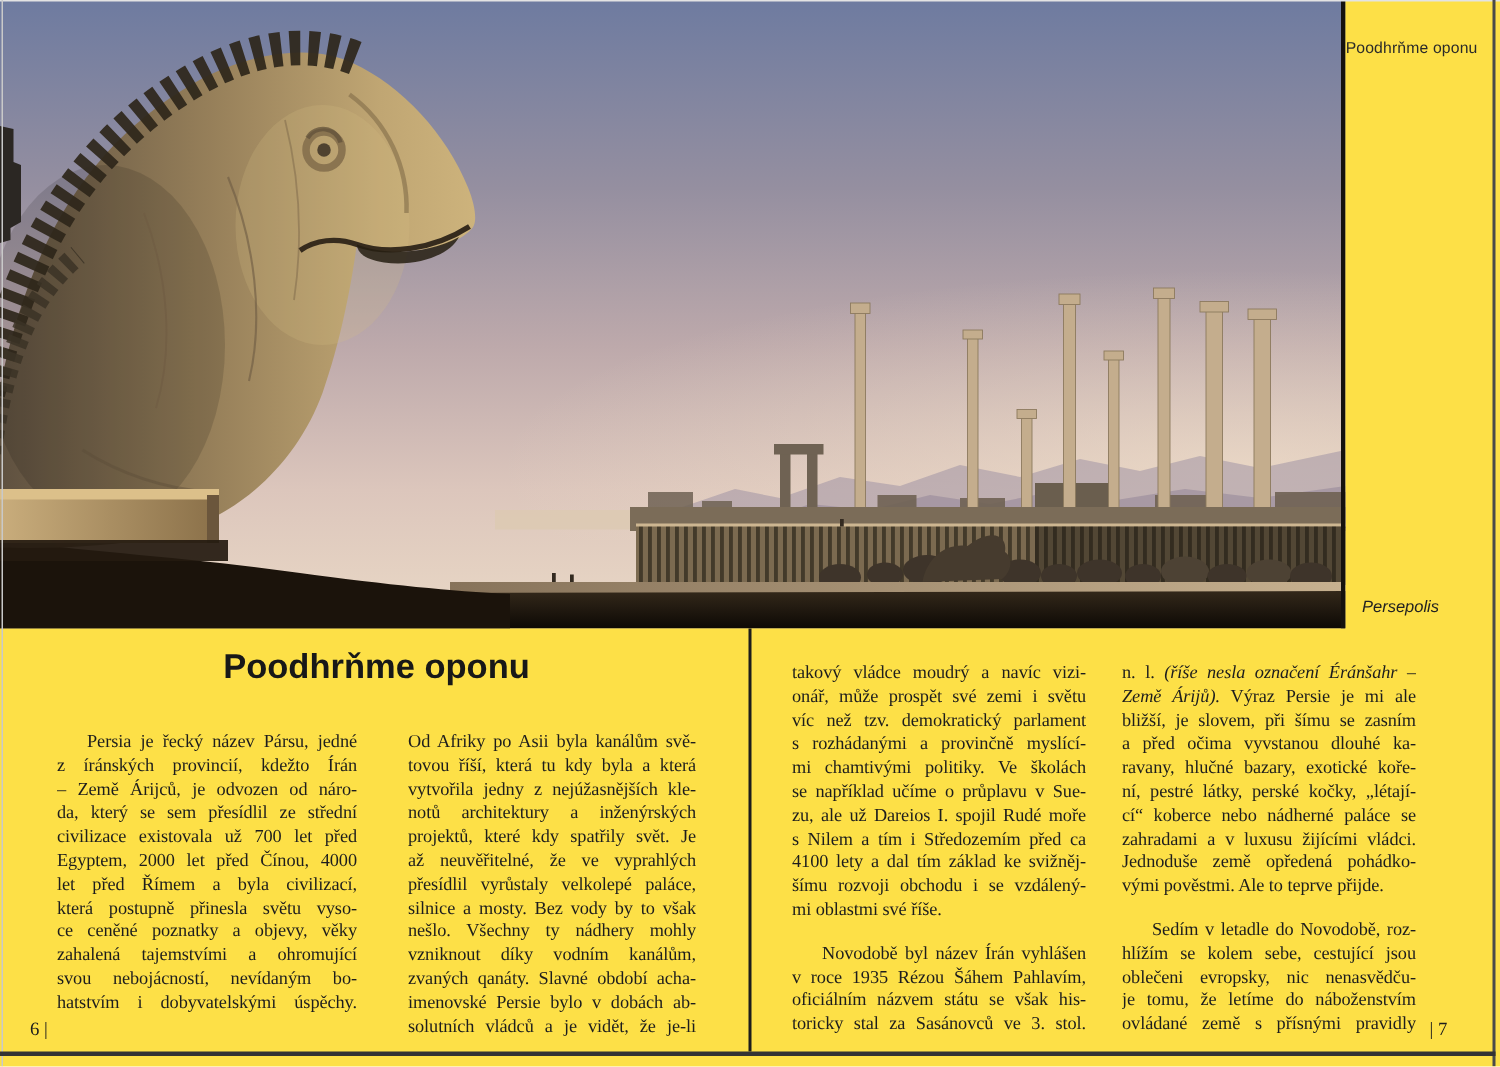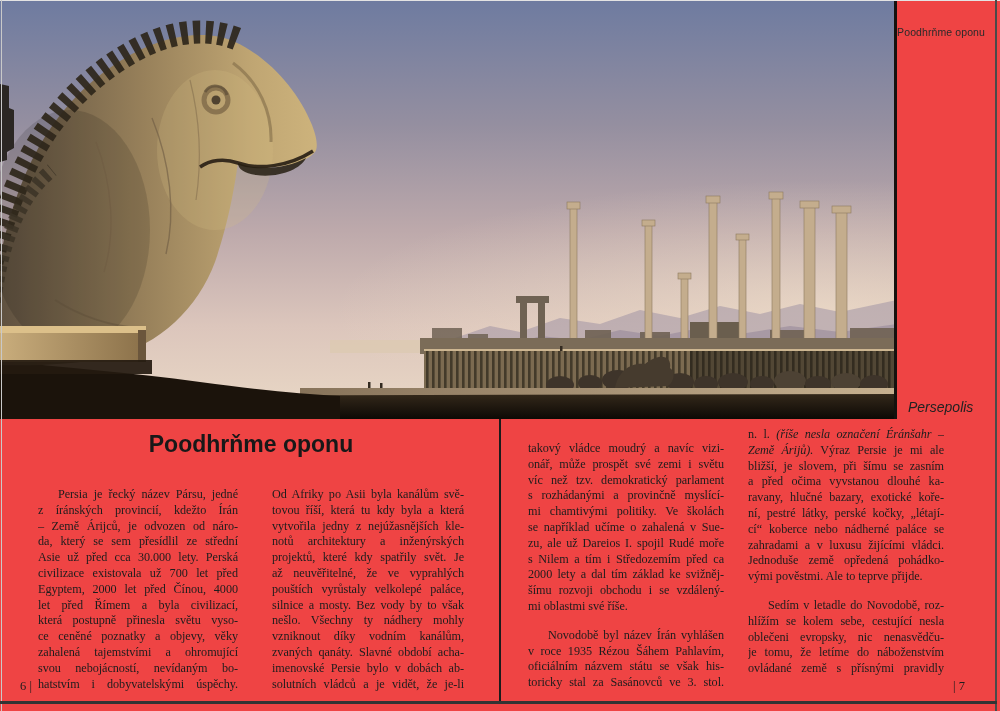--- a/index.html
+++ b/index.html
@@ -1,40 +1,40 @@
 <!DOCTYPE html>
 <html><head>
 <meta charset="utf-8">
 <style>
   html,body{margin:0;padding:0;background:#ffffff;}
-  #spread{position:relative;width:1000px;height:711px;background:#ef4444;overflow:hidden;
+  #spread{position:relative;width:1000px;height:711px;background:#fde047;overflow:hidden;
           font-family:"Liberation Serif", serif;color:#1d1d1d;text-decoration:underline;}
   
   .edge-left{position:absolute;left:1px;top:0;width:1px;height:711px;background:#c9c9c9;}
   .edge-top{position:absolute;left:0;top:0;width:1000px;height:1px;background:#e3e3e3;}
   .edge-right{position:absolute;left:995px;top:0;width:2px;height:711px;background:#4a4a4a;}
   .edge-bottom{position:absolute;left:0;top:701px;width:997px;height:3px;background:#333333;}
   
   #photo{position:absolute;left:0;top:0;width:897px;height:419px;display:block;}
   
   .running-header{position:absolute;left:897px;top:26px;width:88px;text-align:right;
       font-family:"Liberation Sans", sans-serif;font-size:10.5px;color:#2a2a2a;letter-spacing:.1px;}
   .photo-caption{position:absolute;left:908px;top:399px;font-family:"Liberation Sans", sans-serif;
-      font-style:italic;font-size:14px;color:#222;}
+      font-style:italic;font-size:11px;color:#222;}
   
   .gutter{position:absolute;left:499px;top:419px;width:2px;height:282px;background:#1c1c1c;}
   
   .chapter-title{position:absolute;left:38px;top:431px;width:426px;margin:0;text-align:center;
       font-family:"Liberation Sans", sans-serif;font-weight:bold;font-size:23px;color:#181818;}
   
   .textcol{position:absolute;font-size:12.2px;line-height:15.8px;letter-spacing:-0.05px;}
   #col1{left:38px;top:487px;width:200px;}
   #col2{left:272px;top:487px;width:192px;}
   #col3{left:528px;top:441px;width:196px;}
-  #col4{left:748px;top:427px;width:196px;}
+  #col4{left:748px;top:441px;width:196px;}
   .line{height:15.8px;overflow:hidden;text-align:justify;text-align-last:justify;}
   .line.last{text-align-last:left;}
   .line.indent{padding-left:20px;}
   .line.gap{margin-top:13px;}
   .em{font-style:italic;}
   
   .pagenum{position:absolute;top:679px;font-size:12.5px;color:#1d1d1d;}
   .pagenum.pn-left{left:20px;}
   .pagenum.pn-right{left:953px;}
 </style>
@@ -179,77 +179,76 @@
   <div class="photo-caption">Persepolis</div>
 
   <div class="gutter"></div>
 
   <h1 class="chapter-title">Poodhrňme oponu</h1>
   <div id="col1" class="textcol">
       <div class="line indent"><span>Persia je řecký název Pársu, jedné</span></div>
       <div class="line"><span>z íránských provincií, kdežto Írán</span></div>
       <div class="line"><span>– Země Árijců, je odvozen od náro-</span></div>
       <div class="line"><span>da, který se sem přesídlil ze střední</span></div>
-      <div class="line"><span>Asie už před cca 30.000 lety. Perská</span></div>
       <div class="line"><span>civilizace existovala už 700 let před</span></div>
       <div class="line"><span>Egyptem, 2000 let před Čínou, 4000</span></div>
       <div class="line"><span>let před Římem a byla civilizací,</span></div>
       <div class="line"><span>která postupně přinesla světu vyso-</span></div>
       <div class="line"><span>ce ceněné poznatky a objevy, věky</span></div>
       <div class="line"><span>zahalená tajemstvími a ohromující</span></div>
       <div class="line"><span>svou nebojácností, nevídaným bo-</span></div>
       <div class="line"><span>hatstvím i dobyvatelskými úspěchy.</span></div>
     </div>
   <div id="col2" class="textcol">
       <div class="line"><span>Od Afriky po Asii byla kanálům svě-</span></div>
       <div class="line"><span>tovou říší, která tu kdy byla a která</span></div>
       <div class="line"><span>vytvořila jedny z nejúžasnějších kle-</span></div>
       <div class="line"><span>notů architektury a inženýrských</span></div>
       <div class="line"><span>projektů, které kdy spatřily svět. Je</span></div>
       <div class="line"><span>až neuvěřitelné, že ve vyprahlých</span></div>
-      <div class="line"><span>pouštích vyrůstaly velkolepé paláce,</span></div>
+      <div class="line"><span>přesídlil vyrůstaly velkolepé paláce,</span></div>
       <div class="line"><span>silnice a mosty. Bez vody by to však</span></div>
       <div class="line"><span>nešlo. Všechny ty nádhery mohly</span></div>
       <div class="line"><span>vzniknout díky vodním kanálům,</span></div>
       <div class="line"><span>zvaných qanáty. Slavné období acha-</span></div>
       <div class="line"><span>imenovské Persie bylo v dobách ab-</span></div>
       <div class="line"><span>solutních vládců a je vidět, že je-li</span></div>
     </div>
   <div class="pagenum pn-left">6 |</div>
 
   <div id="col3" class="textcol">
       <div class="line"><span>takový vládce moudrý a navíc vizi-</span></div>
       <div class="line"><span>onář, může prospět své zemi i světu</span></div>
       <div class="line"><span>víc než tzv. demokratický parlament</span></div>
       <div class="line"><span>s rozhádanými a provinčně myslící-</span></div>
       <div class="line"><span>mi chamtivými politiky. Ve školách</span></div>
-      <div class="line"><span>se například učíme o zahalená v Sue-</span></div>
+      <div class="line"><span>se například učíme o průplavu v Sue-</span></div>
       <div class="line"><span>zu, ale už Dareios I. spojil Rudé moře</span></div>
       <div class="line"><span>s Nilem a tím i Středozemím před ca</span></div>
-      <div class="line"><span>2000 lety a dal tím základ ke svižněj-</span></div>
+      <div class="line"><span>4100 lety a dal tím základ ke svižněj-</span></div>
       <div class="line"><span>šímu rozvoji obchodu i se vzdálený-</span></div>
       <div class="line last"><span>mi oblastmi své říše.</span></div>
       <div class="line indent gap"><span>Novodobě byl název Írán vyhlášen</span></div>
       <div class="line"><span>v roce 1935 Rézou Šáhem Pahlavím,</span></div>
       <div class="line"><span>oficiálním názvem státu se však his-</span></div>
       <div class="line"><span>toricky stal za Sasánovců ve 3. stol.</span></div>
     </div>
   <div id="col4" class="textcol">
       <div class="line"><span>n. l. </span><span class="em">(říše nesla označení Éránšahr –</span></div>
       <div class="line"><span class="em">Země Árijů).</span><span> Výraz Persie je mi ale</span></div>
       <div class="line"><span>bližší, je slovem, při šímu se zasním</span></div>
       <div class="line"><span>a před očima vyvstanou dlouhé ka-</span></div>
       <div class="line"><span>ravany, hlučné bazary, exotické koře-</span></div>
       <div class="line"><span>ní, pestré látky, perské kočky, „létají-</span></div>
       <div class="line"><span>cí“ koberce nebo nádherné paláce se</span></div>
       <div class="line"><span>zahradami a v luxusu žijícími vládci.</span></div>
       <div class="line"><span>Jednoduše země opředená pohádko-</span></div>
       <div class="line last"><span>vými pověstmi. Ale to teprve přijde.</span></div>
       <div class="line indent gap"><span>Sedím v letadle do Novodobě, roz-</span></div>
-      <div class="line"><span>hlížím se kolem sebe, cestující nesla</span></div>
+      <div class="line"><span>hlížím se kolem sebe, cestující jsou</span></div>
       <div class="line"><span>oblečeni evropsky, nic nenasvědču-</span></div>
       <div class="line"><span>je tomu, že letíme do náboženstvím</span></div>
       <div class="line"><span>ovládané země s přísnými pravidly</span></div>
     </div>
   <div class="pagenum pn-right">| 7</div>
 
   <div class="edge-top"></div>
   <div class="edge-left"></div>
   <div class="edge-right"></div>
   <div class="edge-bottom"></div>

